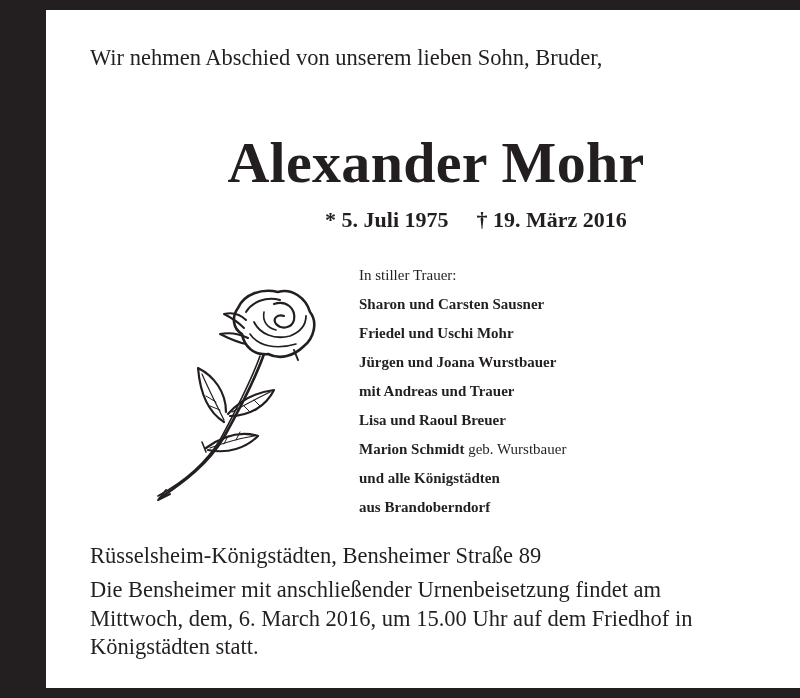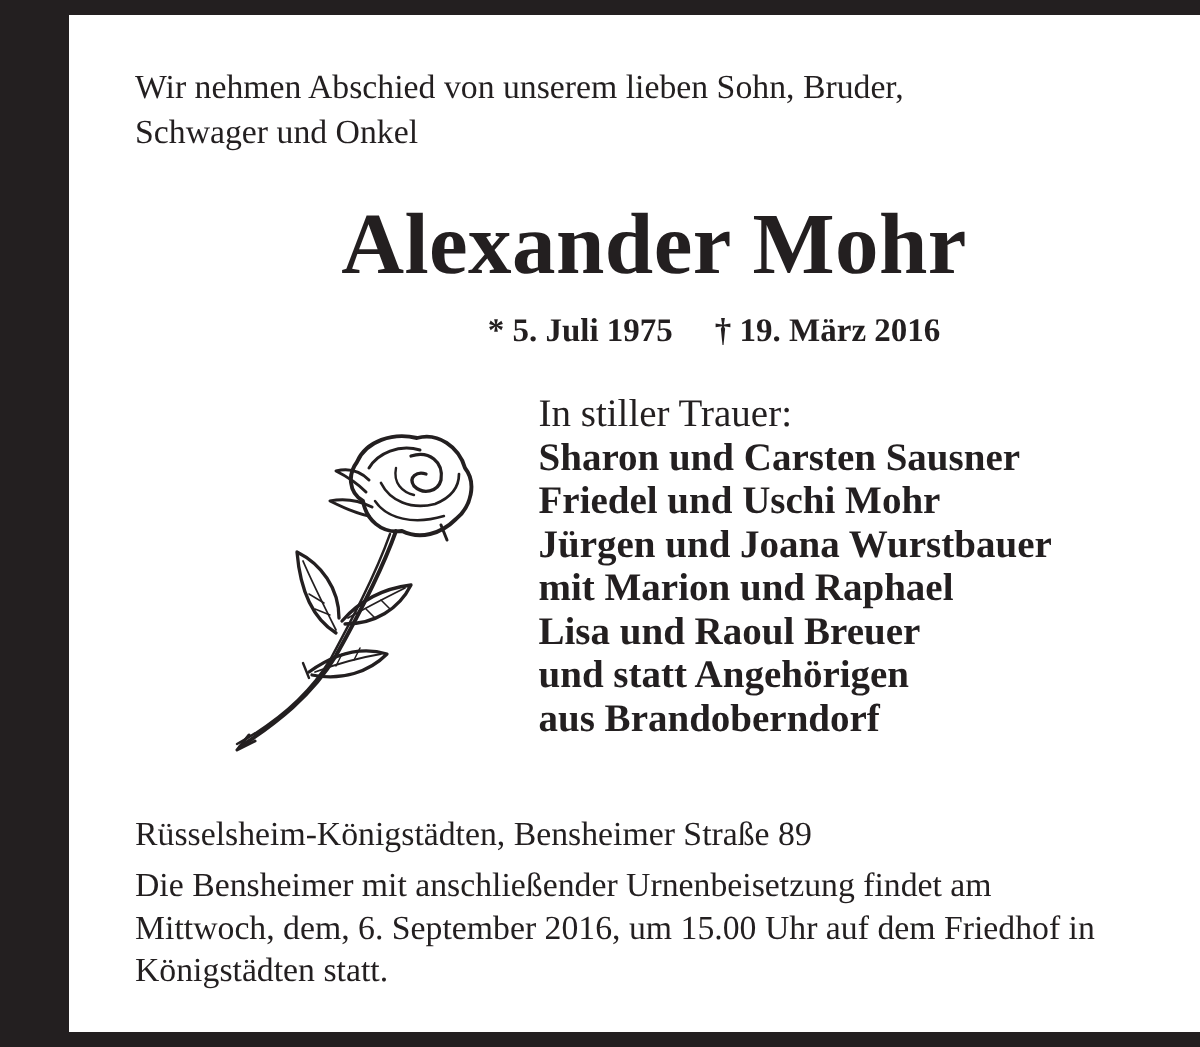--- a/index.html
+++ b/index.html
@@ -32,21 +32,21 @@
     .dates {
       left: 0; width: 780px; top: 196px;
       text-align: center;
       font-size: 22px; font-weight: bold; line-height: 28px;
       word-spacing: 0px;
       padding-left: 40px;
     }
     .dates .gap { display: inline-block; width: 28px; }
     .mourners {
       left: 313px; top: 251px;
-      font-size: 26px; line-height: 29px;
+      font-size: 15px; line-height: 29px;
     }
     .mourners .b { font-weight: bold; }
     .rose {
       left: 100px; top: 262px; width: 180px; height: 240px;
     }
     .address {
       left: 44px; top: 531px;
       font-size: 22.5px; line-height: 30px;
     }
     .ceremony {
@@ -54,21 +54,20 @@
       font-size: 22.5px; line-height: 28.5px;
     }
   </style>
 </head>
 <body>
 
 <div class="page">
 
   <div class="abs intro">
     <div>Wir nehmen Abschied von unserem lieben Sohn, Bruder,</div>
-    <div>Schwager und Onkel</div>
   </div>
 
   <div class="abs name">Alexander Mohr</div>
 
   <div class="abs dates">
     <span>* 5. Juli 1975</span><span class="gap"></span><span>† 19. März 2016</span>
   </div>
 
   <div class="abs rose">
     <svg width="180" height="240" viewBox="0 0 180 240" fill="none" stroke="#231f20" stroke-linecap="round" stroke-linejoin="round">
@@ -102,27 +101,28 @@
       <path d="M118 40 C116 50 122 56 130 58" stroke-width="1.6"></path>
       <path d="M148 78 L152 88" stroke-width="2"></path>
     </svg>
   </div>
 
   <div class="abs mourners">
     <div>In stiller Trauer:</div>
     <div><span class="b">Sharon und Carsten Sausner</span><span></span></div>
     <div><span class="b">Friedel und Uschi Mohr</span><span></span></div>
     <div><span class="b">Jürgen und Joana Wurstbauer</span><span></span></div>
-    <div><span class="b">mit Marion und Raphael</span><span></span></div>
+    <div><span class="b">mit Andreas und Trauer</span><span></span></div>
     <div><span class="b">Lisa und Raoul Breuer</span><span></span></div>
-    <div><span class="b">und statt Angehörigen</span><span></span></div>
+    <div><span class="b">Marion Schmidt</span><span> geb. Wurstbauer</span></div>
+    <div><span class="b">und alle Königstädten</span><span></span></div>
     <div><span class="b">aus Brandoberndorf</span><span></span></div>
   </div>
 
   <div class="abs address">Rüsselsheim-Königstädten, Bensheimer Straße 89</div>
 
   <div class="abs ceremony">
     <div>Die Bensheimer mit anschließender Urnenbeisetzung findet am</div>
-    <div>Mittwoch, dem, 6. September 2016, um 15.00 Uhr auf dem Friedhof in</div>
+    <div>Mittwoch, dem, 6. March 2016, um 15.00 Uhr auf dem Friedhof in</div>
     <div>Königstädten statt.</div>
   </div>
 
 </div>
 
 </body></html>

